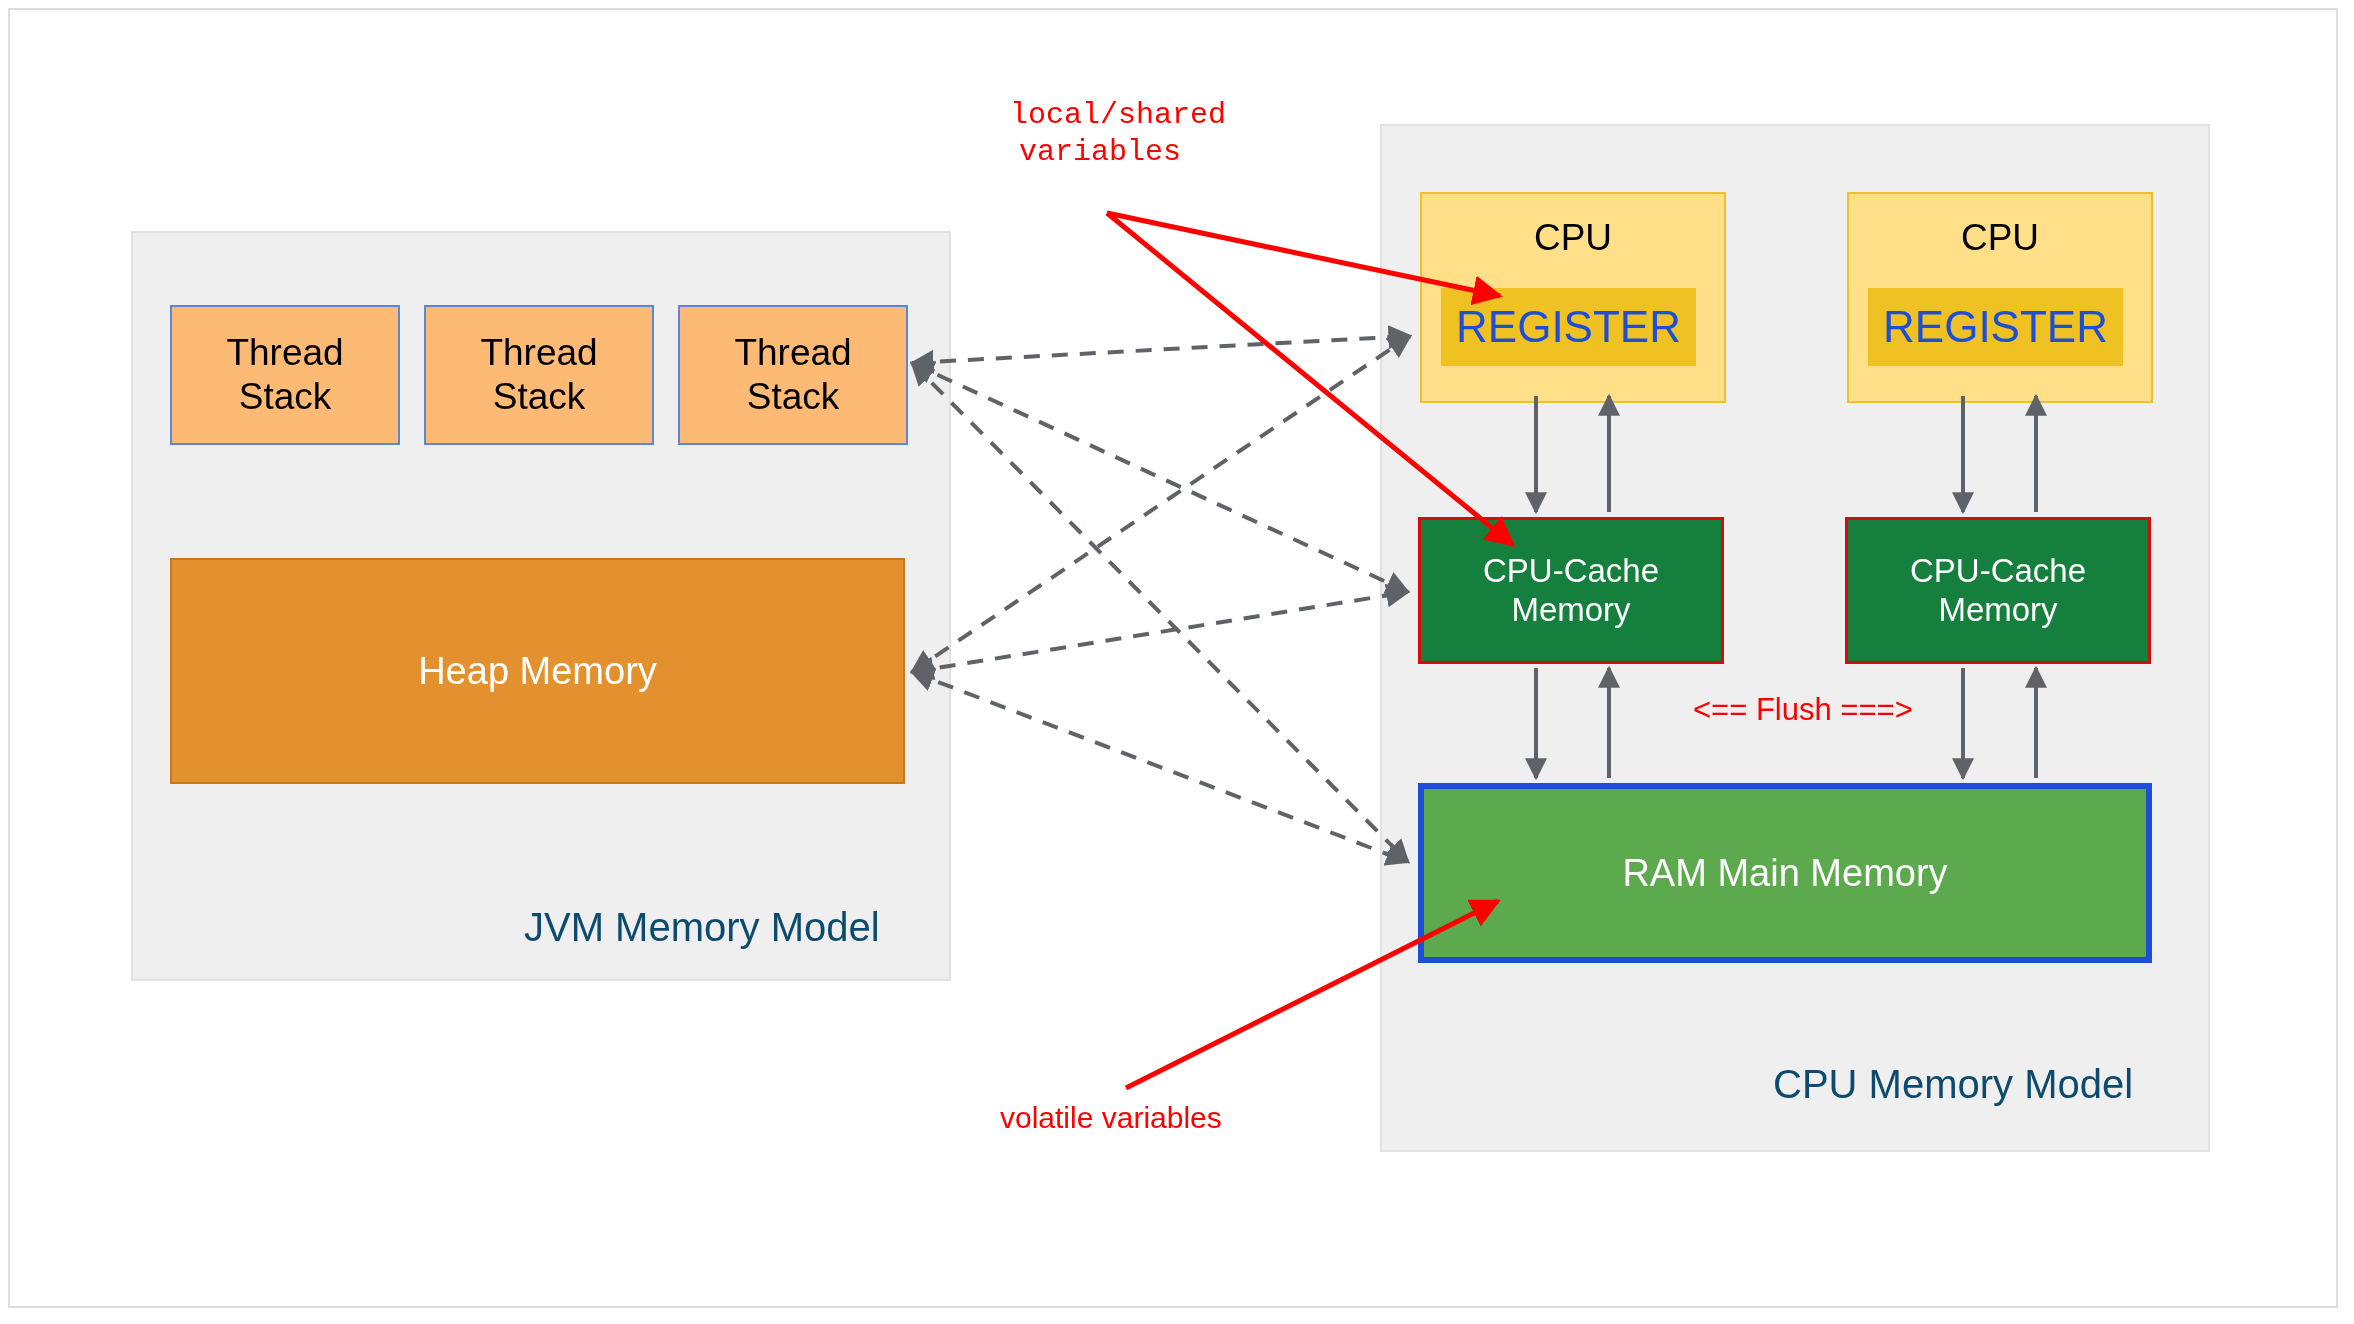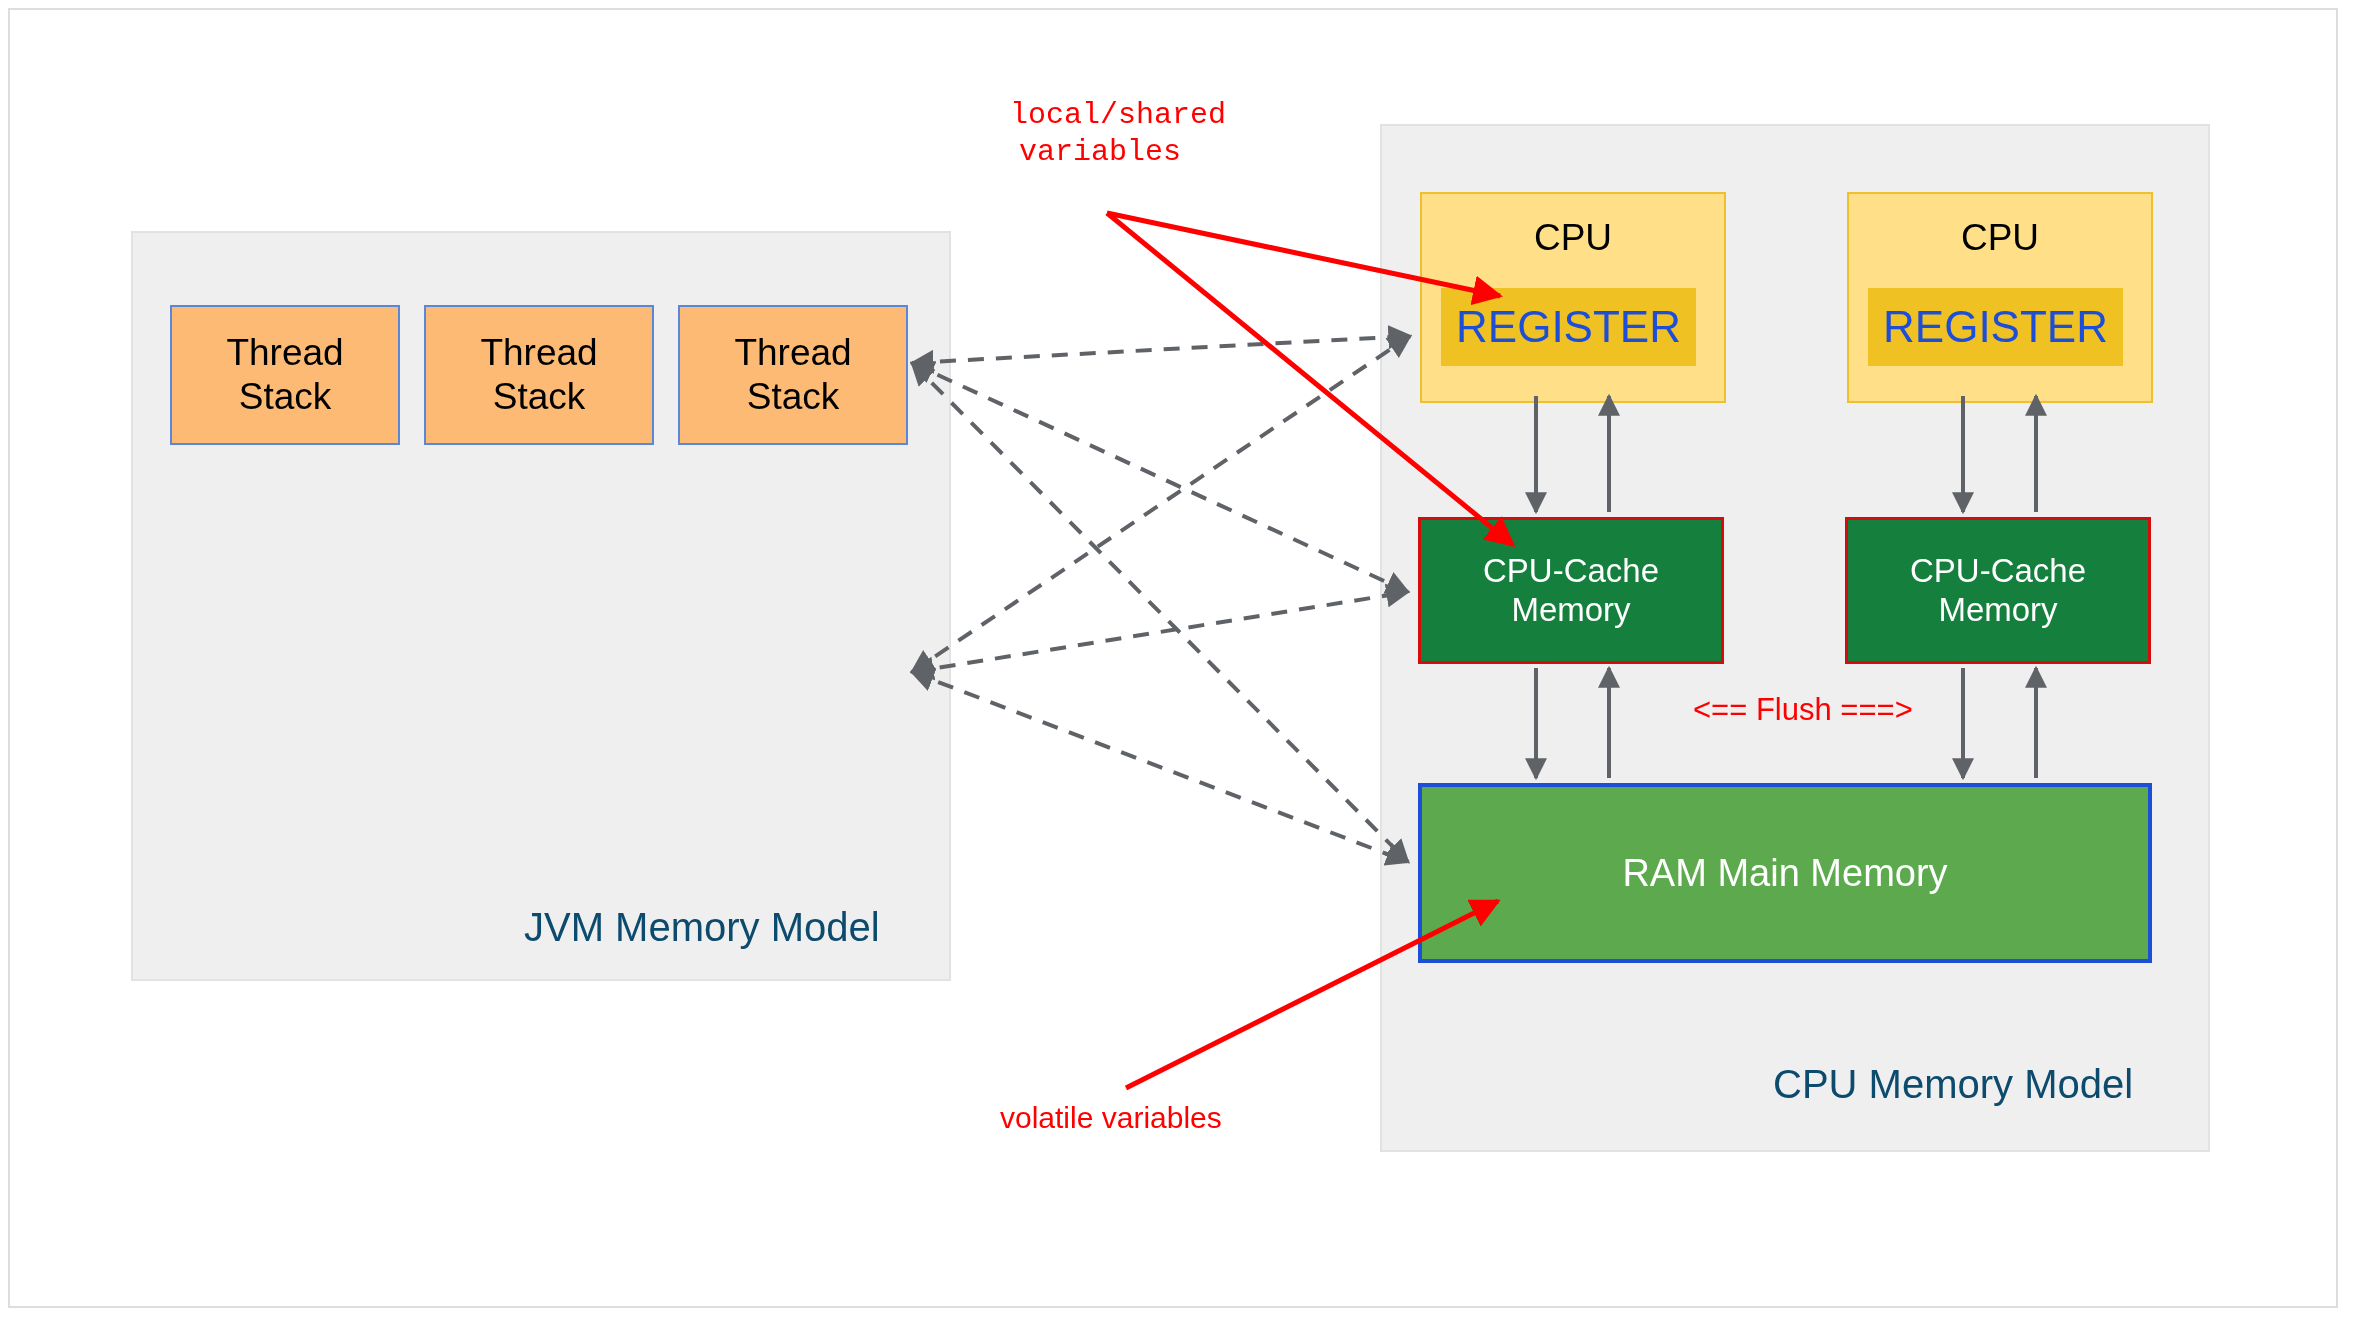--- a/index.html
+++ b/index.html
@@ -78,21 +78,21 @@
     font-size: 44px;
   }
   .cache {
     background: #15803d;
     border: 3px solid #d40c0c;
     color: #ffffff;
     font-size: 33px;
   }
   .ram {
     background: #5da94e;
-    border: 4px solid #1d4ed8;
+    border: 6px solid #1d4ed8;
     color: #ffffff;
     font-size: 38px;
   }
 
   .annot {
     position: absolute;
     color: #ff0000;
     font-size: 30px;
     line-height: 1.22;
     text-align: center;
@@ -122,20 +122,21 @@
   <div id="outer-frame"></div>
 
   <div class="panel" style="left:131px; top:231px; width:820px; height:750px;"></div>
 
   <div class="node thread-stack" style="left:170px; top:305px; width:230px; height:140px;">Thread<br>Stack</div>
 
   <div class="node thread-stack" style="left:424px; top:305px; width:230px; height:140px;">Thread<br>Stack</div>
 
   <div class="node thread-stack" style="left:678px; top:305px; width:230px; height:140px;">Thread<br>Stack</div>
 
+  <div class="node heap" style="left:170px; top:558px; width:735px; height:226px;">Heap Memory</div>
 
   <div class="panel-label" style="left:524px; top:905px;">JVM Memory Model</div>
 
   <div class="panel" style="left:1380px; top:124px; width:830px; height:1028px;"></div>
 
   <div class="node cpu" style="left:1420px; top:192px; width:306px; height:211px;">CPU</div>
   <div class="node register" style="left:1441px; top:288px; width:255px; height:78px;">REGISTER</div>
 
   <div class="node cpu" style="left:1847px; top:192px; width:306px; height:211px;">CPU</div>
   <div class="node register" style="left:1868px; top:288px; width:255px; height:78px;">REGISTER</div>

